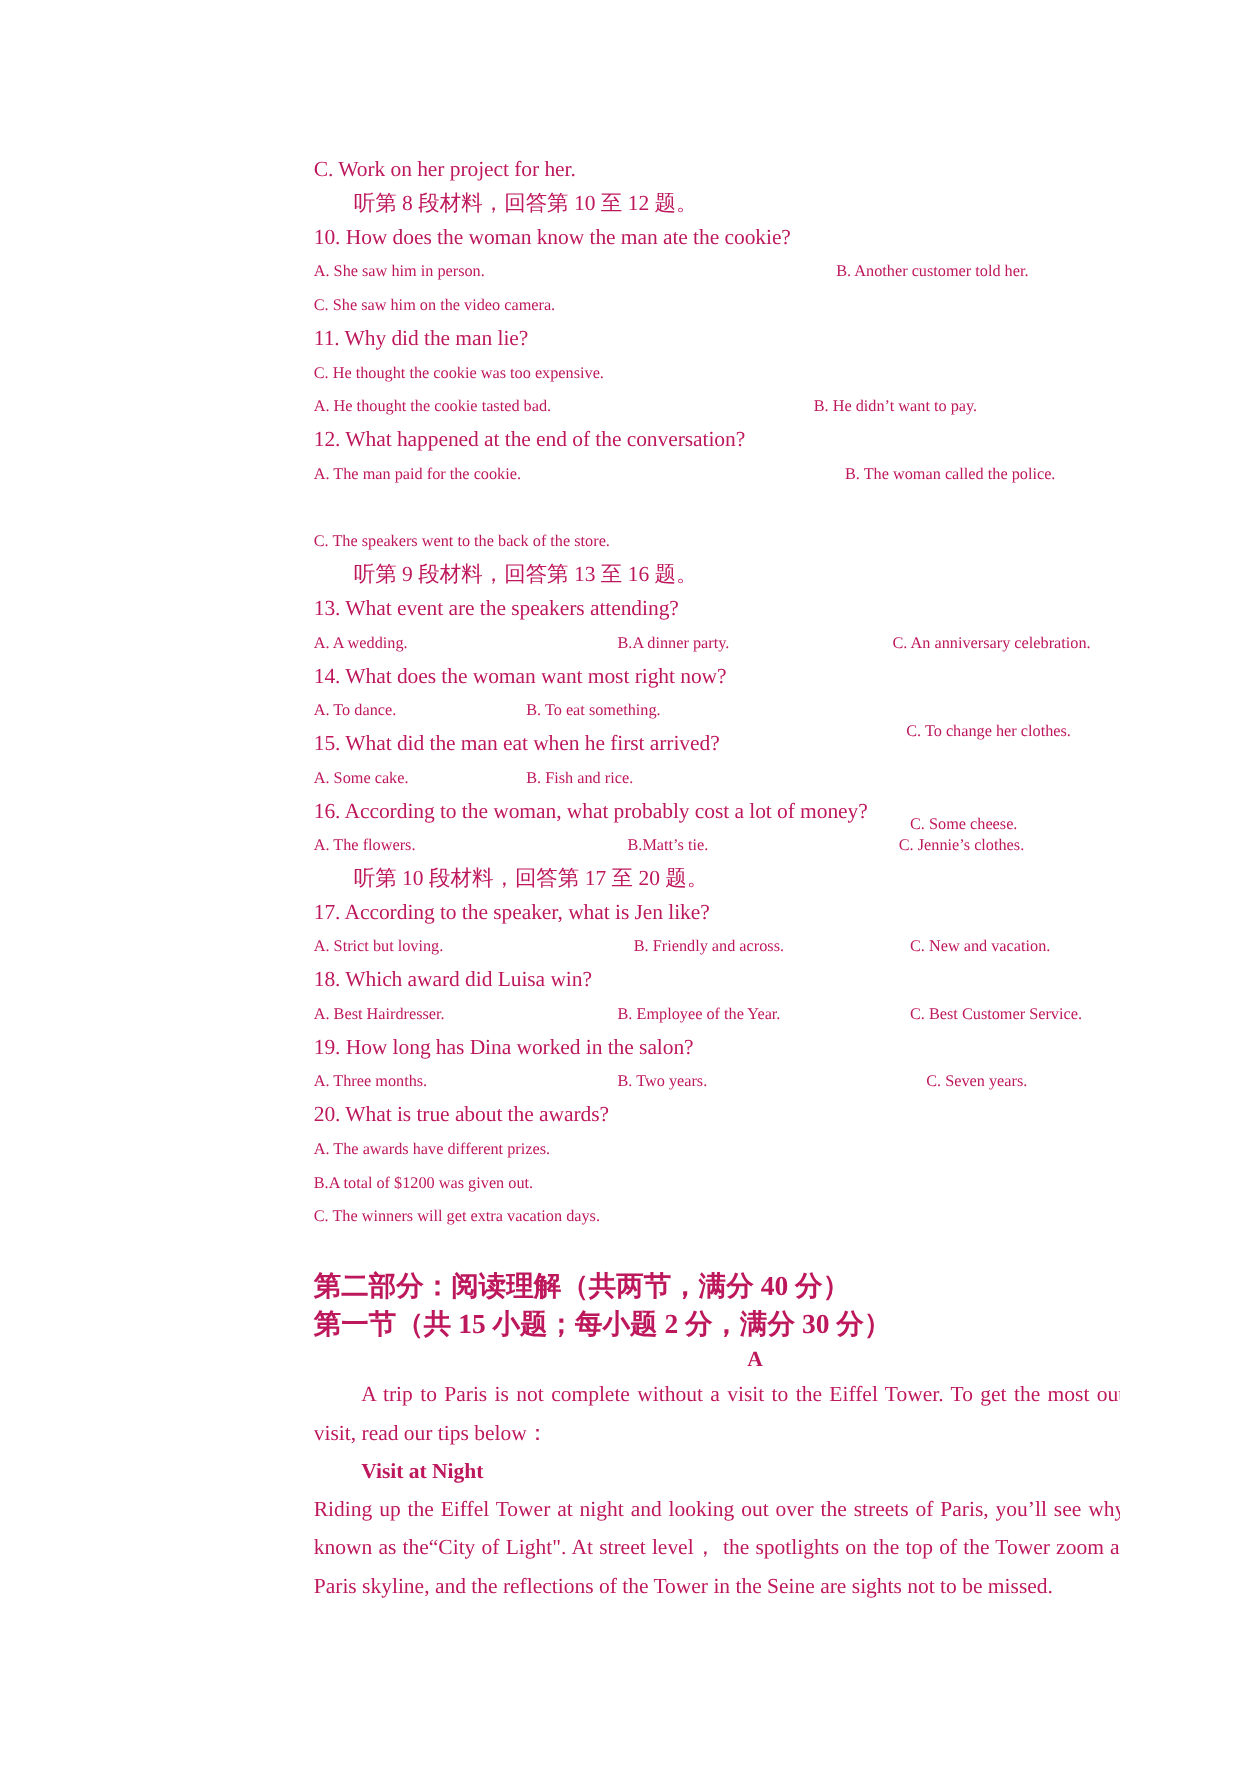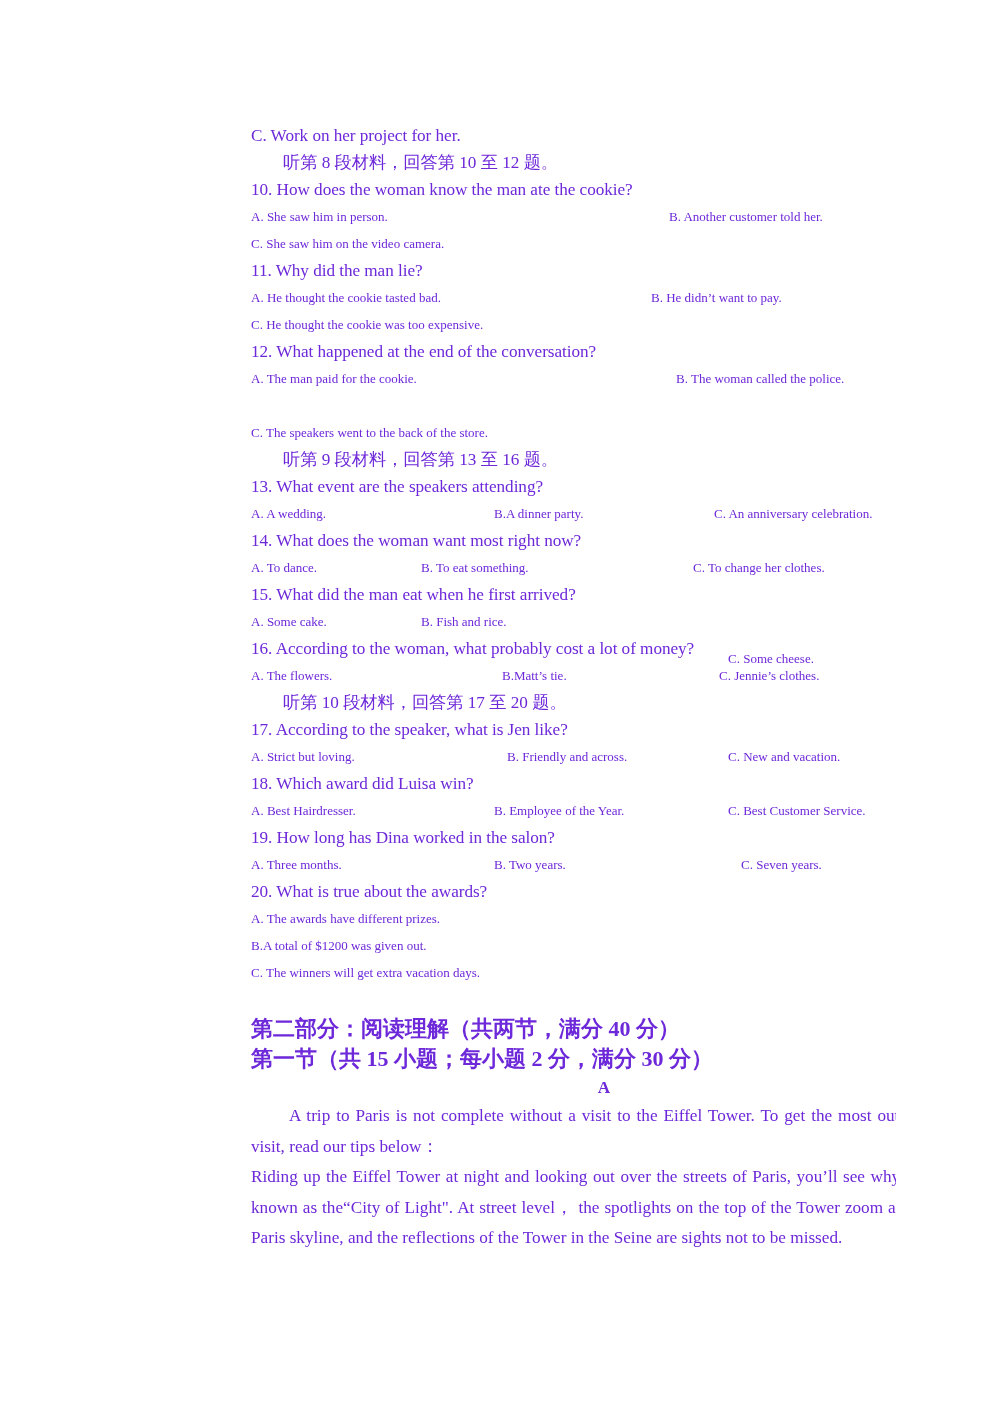--- a/index.html
+++ b/index.html
@@ -8,21 +8,21 @@
     background: #ffffff;
   }
   .page {
     position: relative;
     width: 792px;
     height: 1414px;
     background: #ffffff;
     margin: 0 auto;
     overflow: hidden;
     font-family: "Liberation Serif", "DejaVu Serif", serif;
-    color: #6d28d9;
+    color: #be185d;
   }
   .content {
     position: absolute;
     left: 147px;
     top: 122px;
     width: 706px;
   }
   
   .line {
     font-size: 17.2px;
@@ -96,25 +96,25 @@
     <div class="optrow">
       <span class="col-a">A. She saw him in person.</span>
       <span style="left: 418px;">B. Another customer told her.</span>
     </div>
     <div class="optrow">
       <span class="col-a">C. She saw him on the video camera.</span>
     </div>
 
     <div class="line">11. Why did the man lie?</div>
     <div class="optrow">
+      <span class="col-a">C. He thought the cookie was too expensive.</span>
+    </div>
+    <div class="optrow">
       <span class="col-a">A. He thought the cookie tasted bad.</span>
       <span style="left: 400px;">B. He didn’t want to pay.</span>
-    </div>
-    <div class="optrow">
-      <span class="col-a">C. He thought the cookie was too expensive.</span>
     </div>
 
     <div class="line">12. What happened at the end of the conversation?</div>
     <div class="optrow">
       <span class="col-a">A. The man paid for the cookie.</span>
       <span style="left: 425px;">B. The woman called the police.</span>
     </div>
     <div class="blank-line"></div>
     <div class="optrow">
       <span class="col-a">C. The speakers went to the back of the store.</span>
@@ -126,21 +126,21 @@
     <div class="optrow">
       <span class="col-a">A. A wedding.</span>
       <span style="left: 243px;">B.A dinner party.</span>
       <span style="left: 463px;">C. An anniversary celebration.</span>
     </div>
 
     <div class="line">14. What does the woman want most right now?</div>
     <div class="optrow">
       <span class="col-a">A. To dance.</span>
       <span style="left: 170px;">B. To eat something.</span>
-      <span style="left: 442px;">C. To change her clothes.</span>
+      <span style="left: 474px; margin-top: 17px;">C. To change her clothes.</span>
     </div>
 
     <div class="line">15. What did the man eat when he first arrived?</div>
     <div class="optrow">
       <span class="col-a">A. Some cake.</span>
       <span style="left: 170px;">B. Fish and rice.</span>
       <span style="left: 477px; margin-top: 37px;">C. Some cheese.</span>
     </div>
 
     <div class="line">16. According to the woman, what probably cost a lot of money?</div>
@@ -184,16 +184,17 @@
       <span class="col-a">C. The winners will get extra vacation days.</span>
     </div>
 
     <div class="gap-md"></div>
 
     <div class="heading">第二部分：阅读理解（共两节，满分 40 分）</div>
     <div class="heading">第一节（共 15 小题；每小题 2 分，满分 30 分）</div>
     <div class="center-letter">A</div>
 
     <div class="para indent">A trip to Paris is not complete without a visit to the Eiffel Tower. To get the most out of your visit, read our tips below：</div>
+    <div class="subhead">Visit at Night</div>
     <div class="para">Riding up the Eiffel Tower at night and looking out over the streets of Paris, you’ll see why Paris is known as the“City of Light". At street level， the spotlights on the top of the Tower zoom across the Paris skyline, and the reflections of the Tower in the Seine are sights not to be missed.</div>
 
   </div>
 </div>
 
 </body></html>

